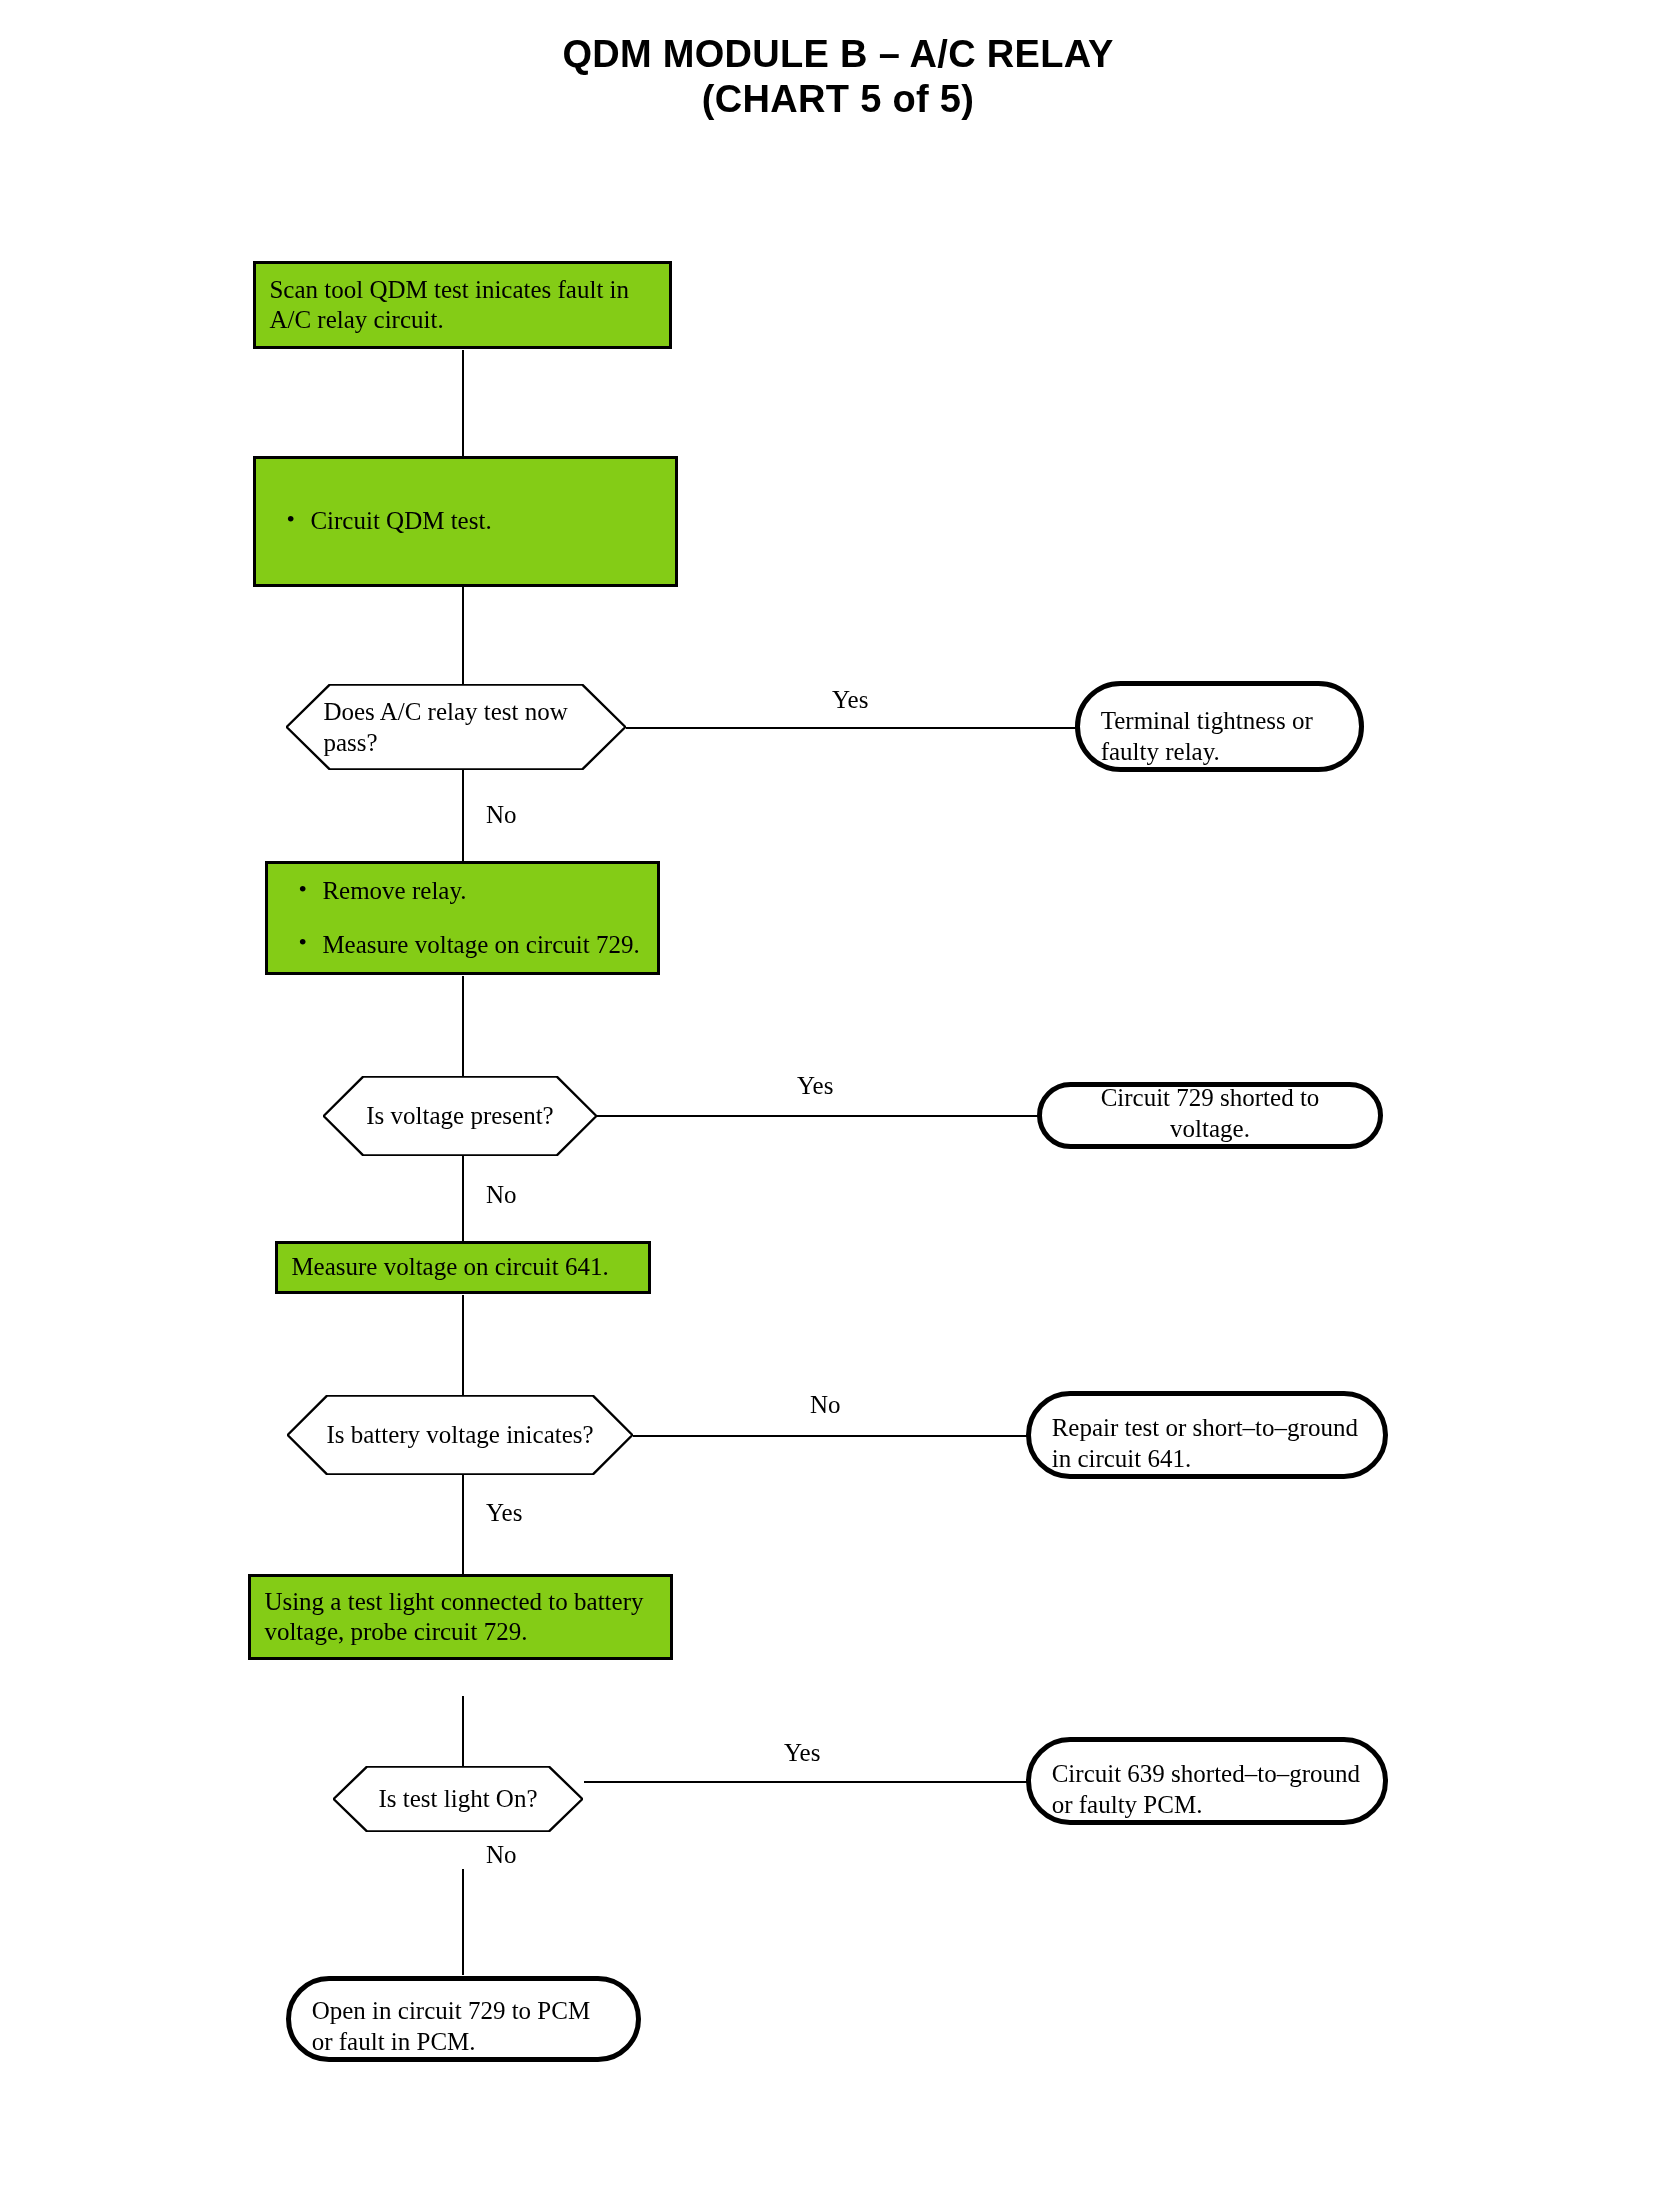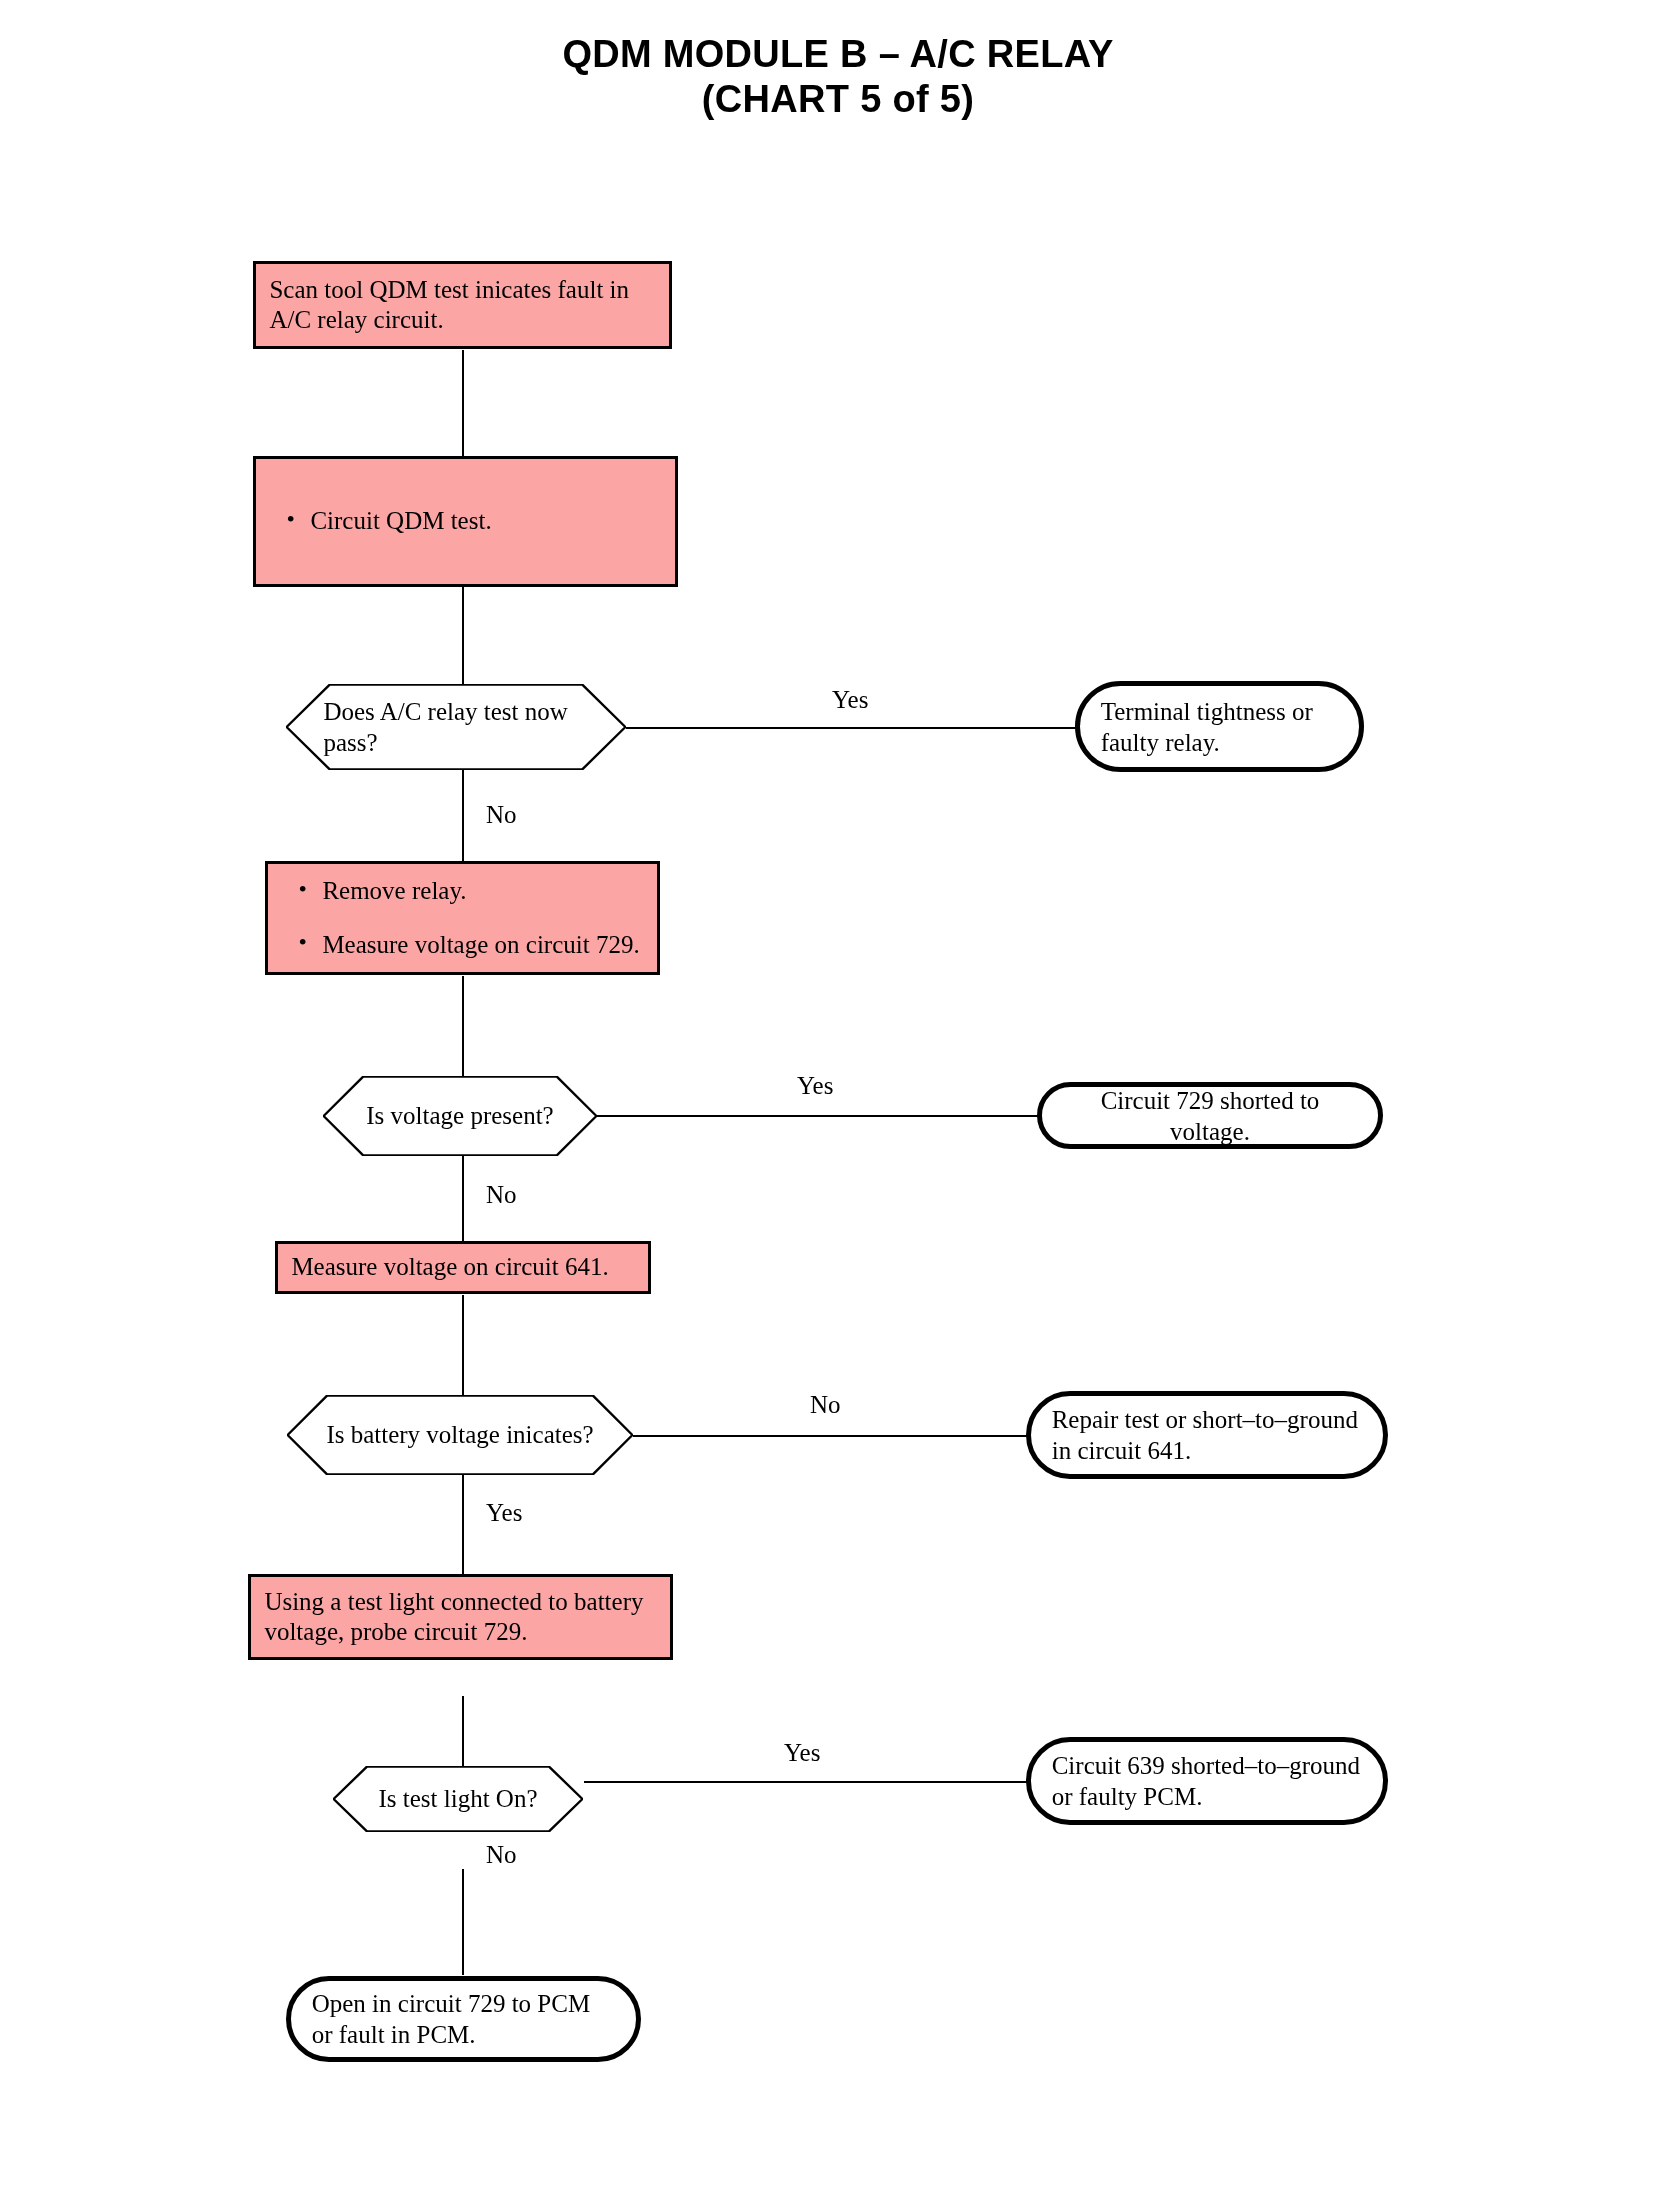--- a/index.html
+++ b/index.html
@@ -29,21 +29,21 @@
     font-size: 38px;
     line-height: 1.18;
     letter-spacing: 0.3px;
   }
   .title-line { display: block; }
 
   
   .node {
     position: absolute;
     box-sizing: border-box;
-    background: #fca5a5;
+    background: #84cc16;
   }
 
   
   .proc {
     border: 3.6px solid #000;
     display: flex;
     align-items: center;
   }
   .proc .inner {
     width: 100%;
@@ -98,21 +98,21 @@
     line-height: 1.22;
     text-align: left;
   }
   .decision.center .dtext { text-align: center; left: 9%; right: 9%; }
 
   
   .term {
     border: 5.5px solid #000;
     border-radius: 607px;
     display: flex;
-    align-items: center;
+    align-items: flex-end;
     background: #fff;
   }
   .term .inner {
     width: 100%;
     padding: 0 20.7px;
   }
   .term-text {
     font-size: 25px;
     line-height: 1.24;
   }

